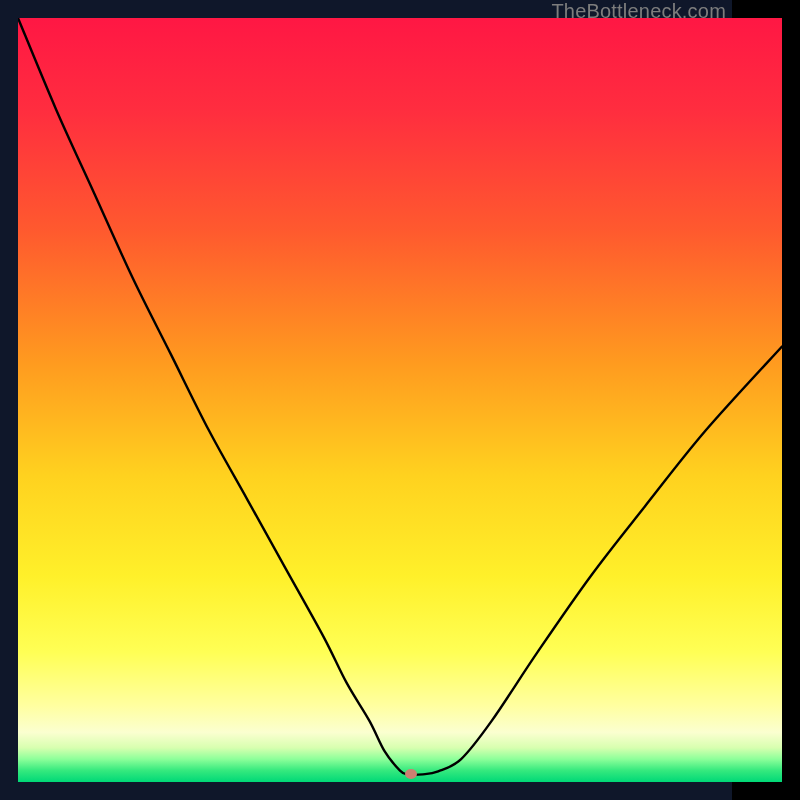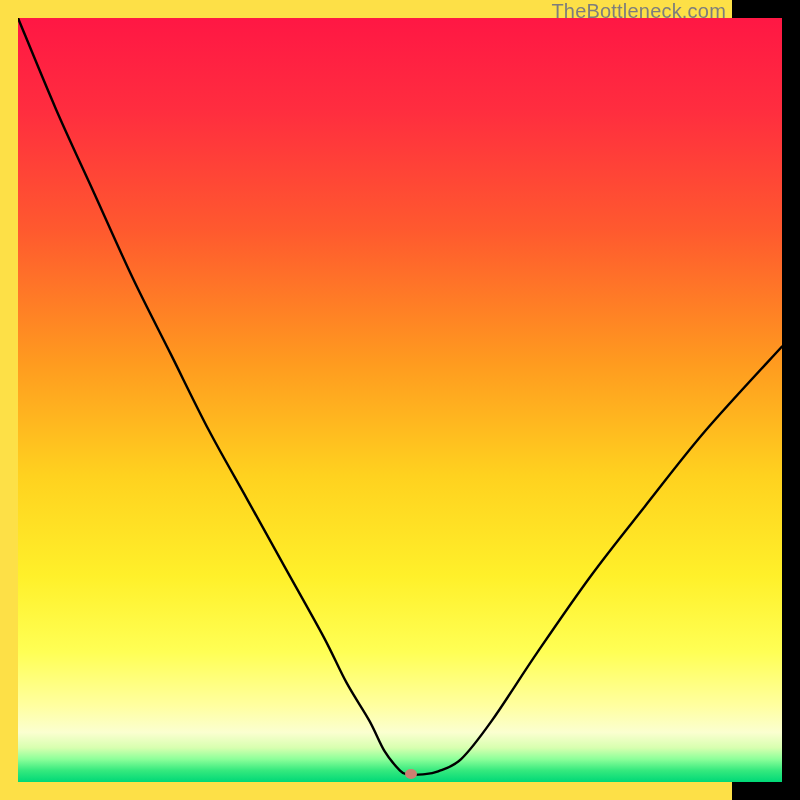--- a/index.html
+++ b/index.html
@@ -8,21 +8,21 @@
     width: 800px;
     height: 800px;
     background: #000;
     overflow: hidden;
     font-family: Arial, Helvetica, sans-serif;
   }
   .stage {
     position: relative;
     width: 732px;
     height: 800px;
-    background: #fde047;
+    background: #0f172a;
   }
   .plot-frame {
     position: absolute;
     left: 18px;
     top: 18px;
     width: 764px;
     height: 764px;
     box-sizing: border-box;
     background: #000;
   }

